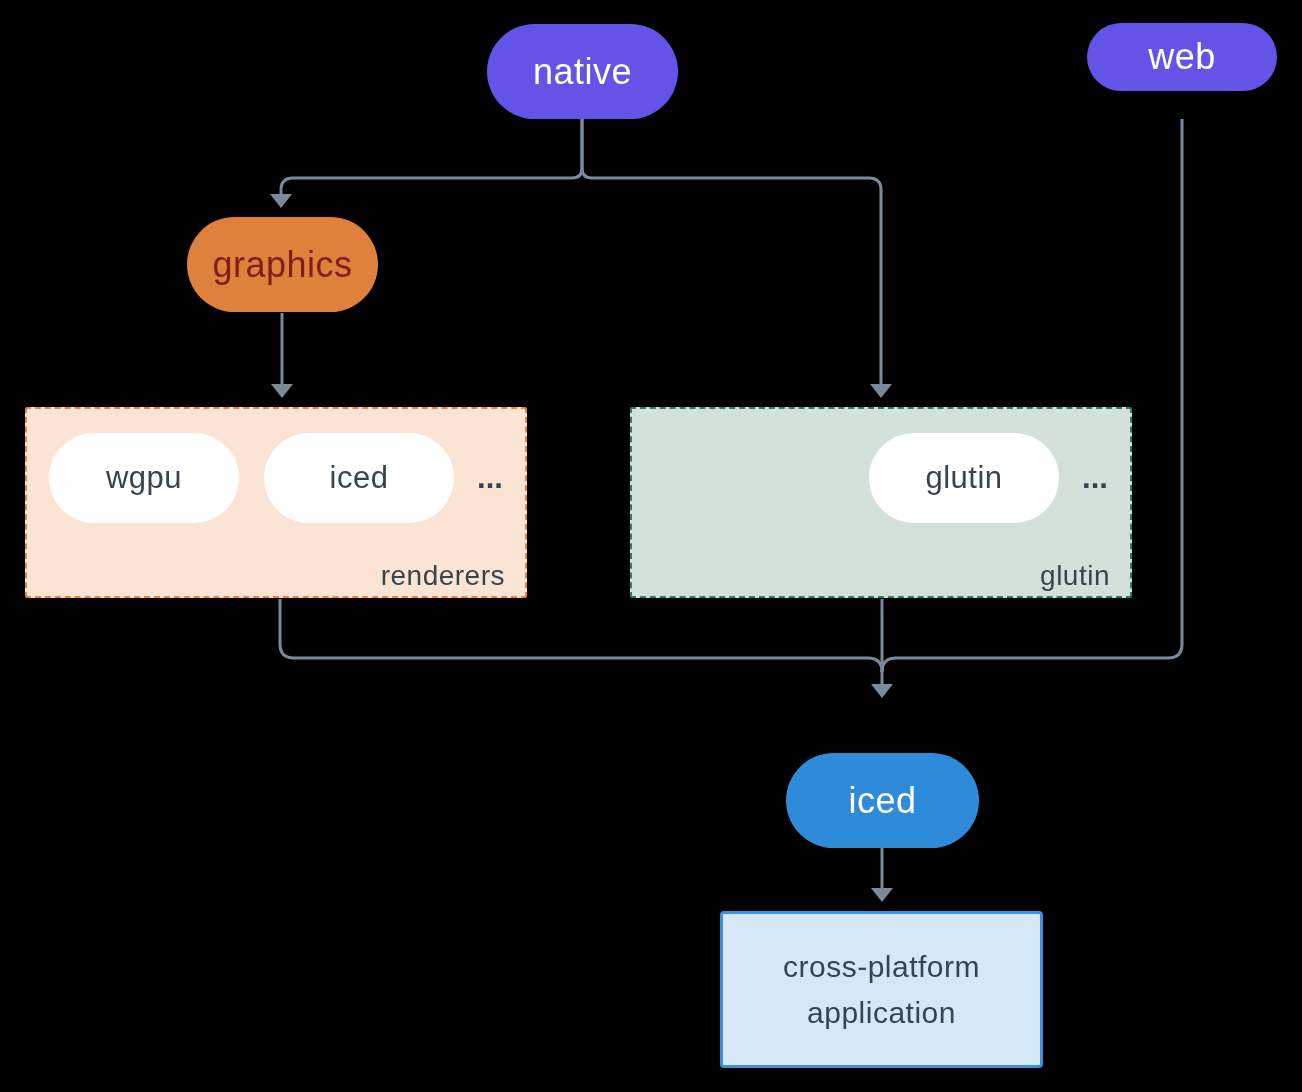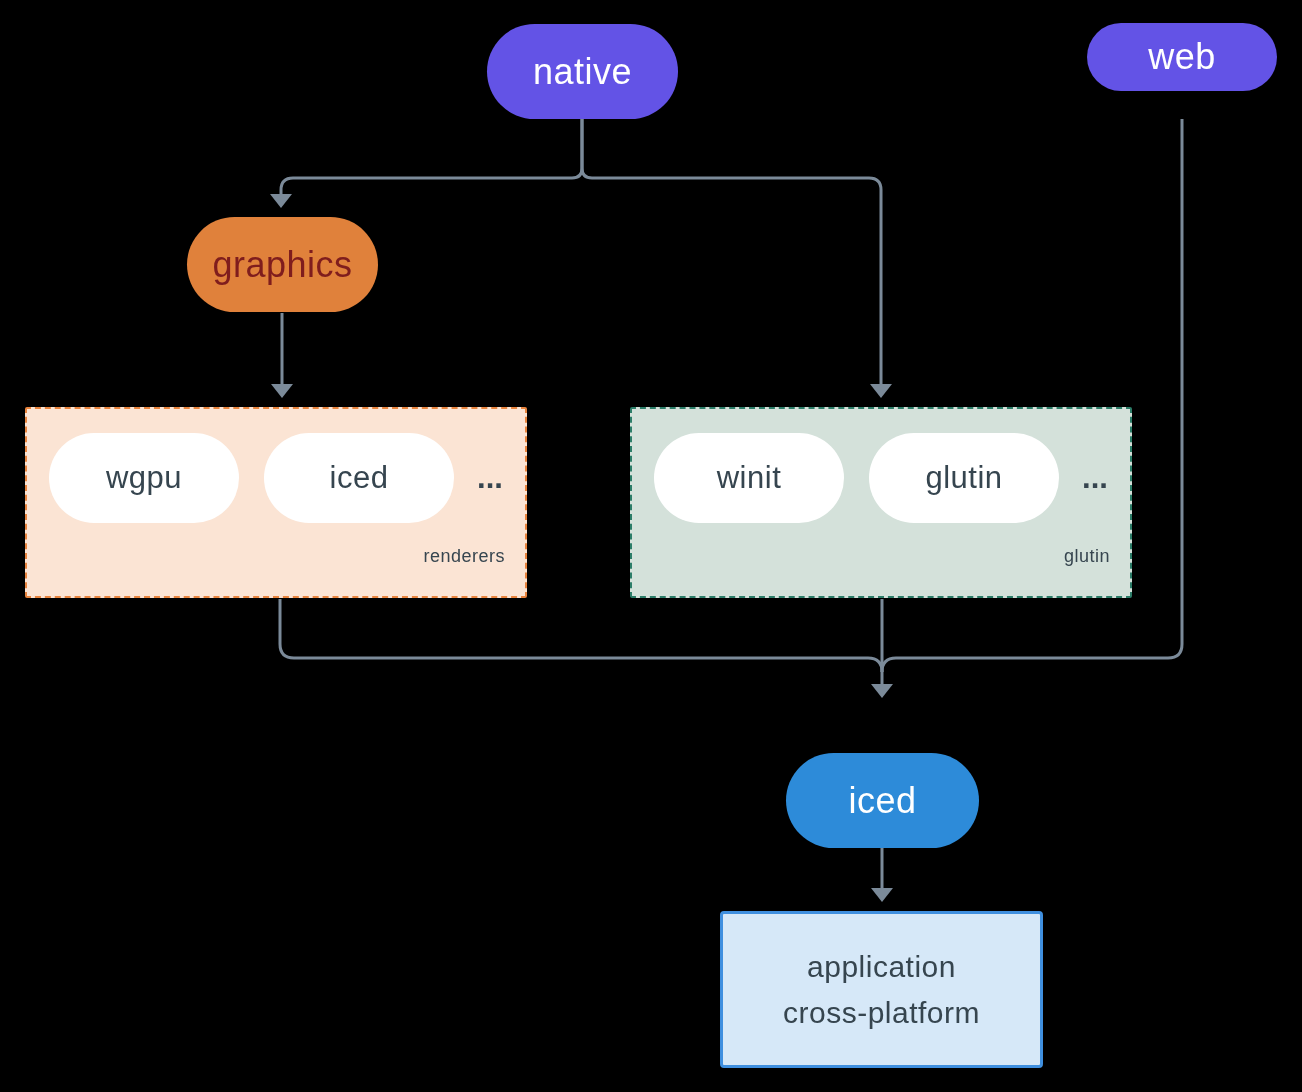--- a/index.html
+++ b/index.html
@@ -36,22 +36,22 @@
     font-size:31px; letter-spacing:0.5px;
   }
   .inner-pill.first  { left:22px;  width:190px; }
   .inner-pill.second { left:237px; width:190px; }
   .ellipsis {
     position:absolute; left:438px; top:24px; width:50px; height:90px;
     display:flex; align-items:center; justify-content:center;
     color:#36454f; font-size:31px; font-weight:bold;
   }
   .group-label {
-    position:absolute; right:20px; bottom:29px;
-    color:#36454f; font-size:18px; letter-spacing:0.5px;
+    position:absolute; right:20px; bottom:4px;
+    color:#36454f; font-size:28px; letter-spacing:0.5px;
   }
 
   .app-box {
     position:absolute; left:720px; top:911px; width:317px; height:151px;
     background:#d6e8f8; border:3px solid #3f8fdf; border-radius:4px;
     display:flex; flex-direction:column; align-items:center; justify-content:center;
     color:#36454f; font-size:30px; line-height:46px; letter-spacing:0.5px;
   }
 
   #node-native   { left:487px; top:24px;  width:191px; height:95px; }
@@ -86,26 +86,25 @@
   <div id="node-graphics" class="pill pill-orange">graphics</div>
 
   <div class="group group-renderers">
     <div class="inner-pill first">wgpu</div>
     <div class="inner-pill second">iced</div>
     <div class="ellipsis">...</div>
     <div class="group-label">renderers</div>
   </div>
 
   <div class="group group-shells">
-    <div class="inner-pill first">winit</div>
     <div class="inner-pill second">glutin</div>
     <div class="ellipsis">...</div>
     <div class="group-label">glutin</div>
   </div>
 
   <div id="node-iced" class="pill pill-blue">iced</div>
 
   <div class="app-box">
+    <div>cross-platform</div>
     <div>application</div>
-    <div>cross-platform</div>
   </div>
 
 </div>
 
 </body></html>

